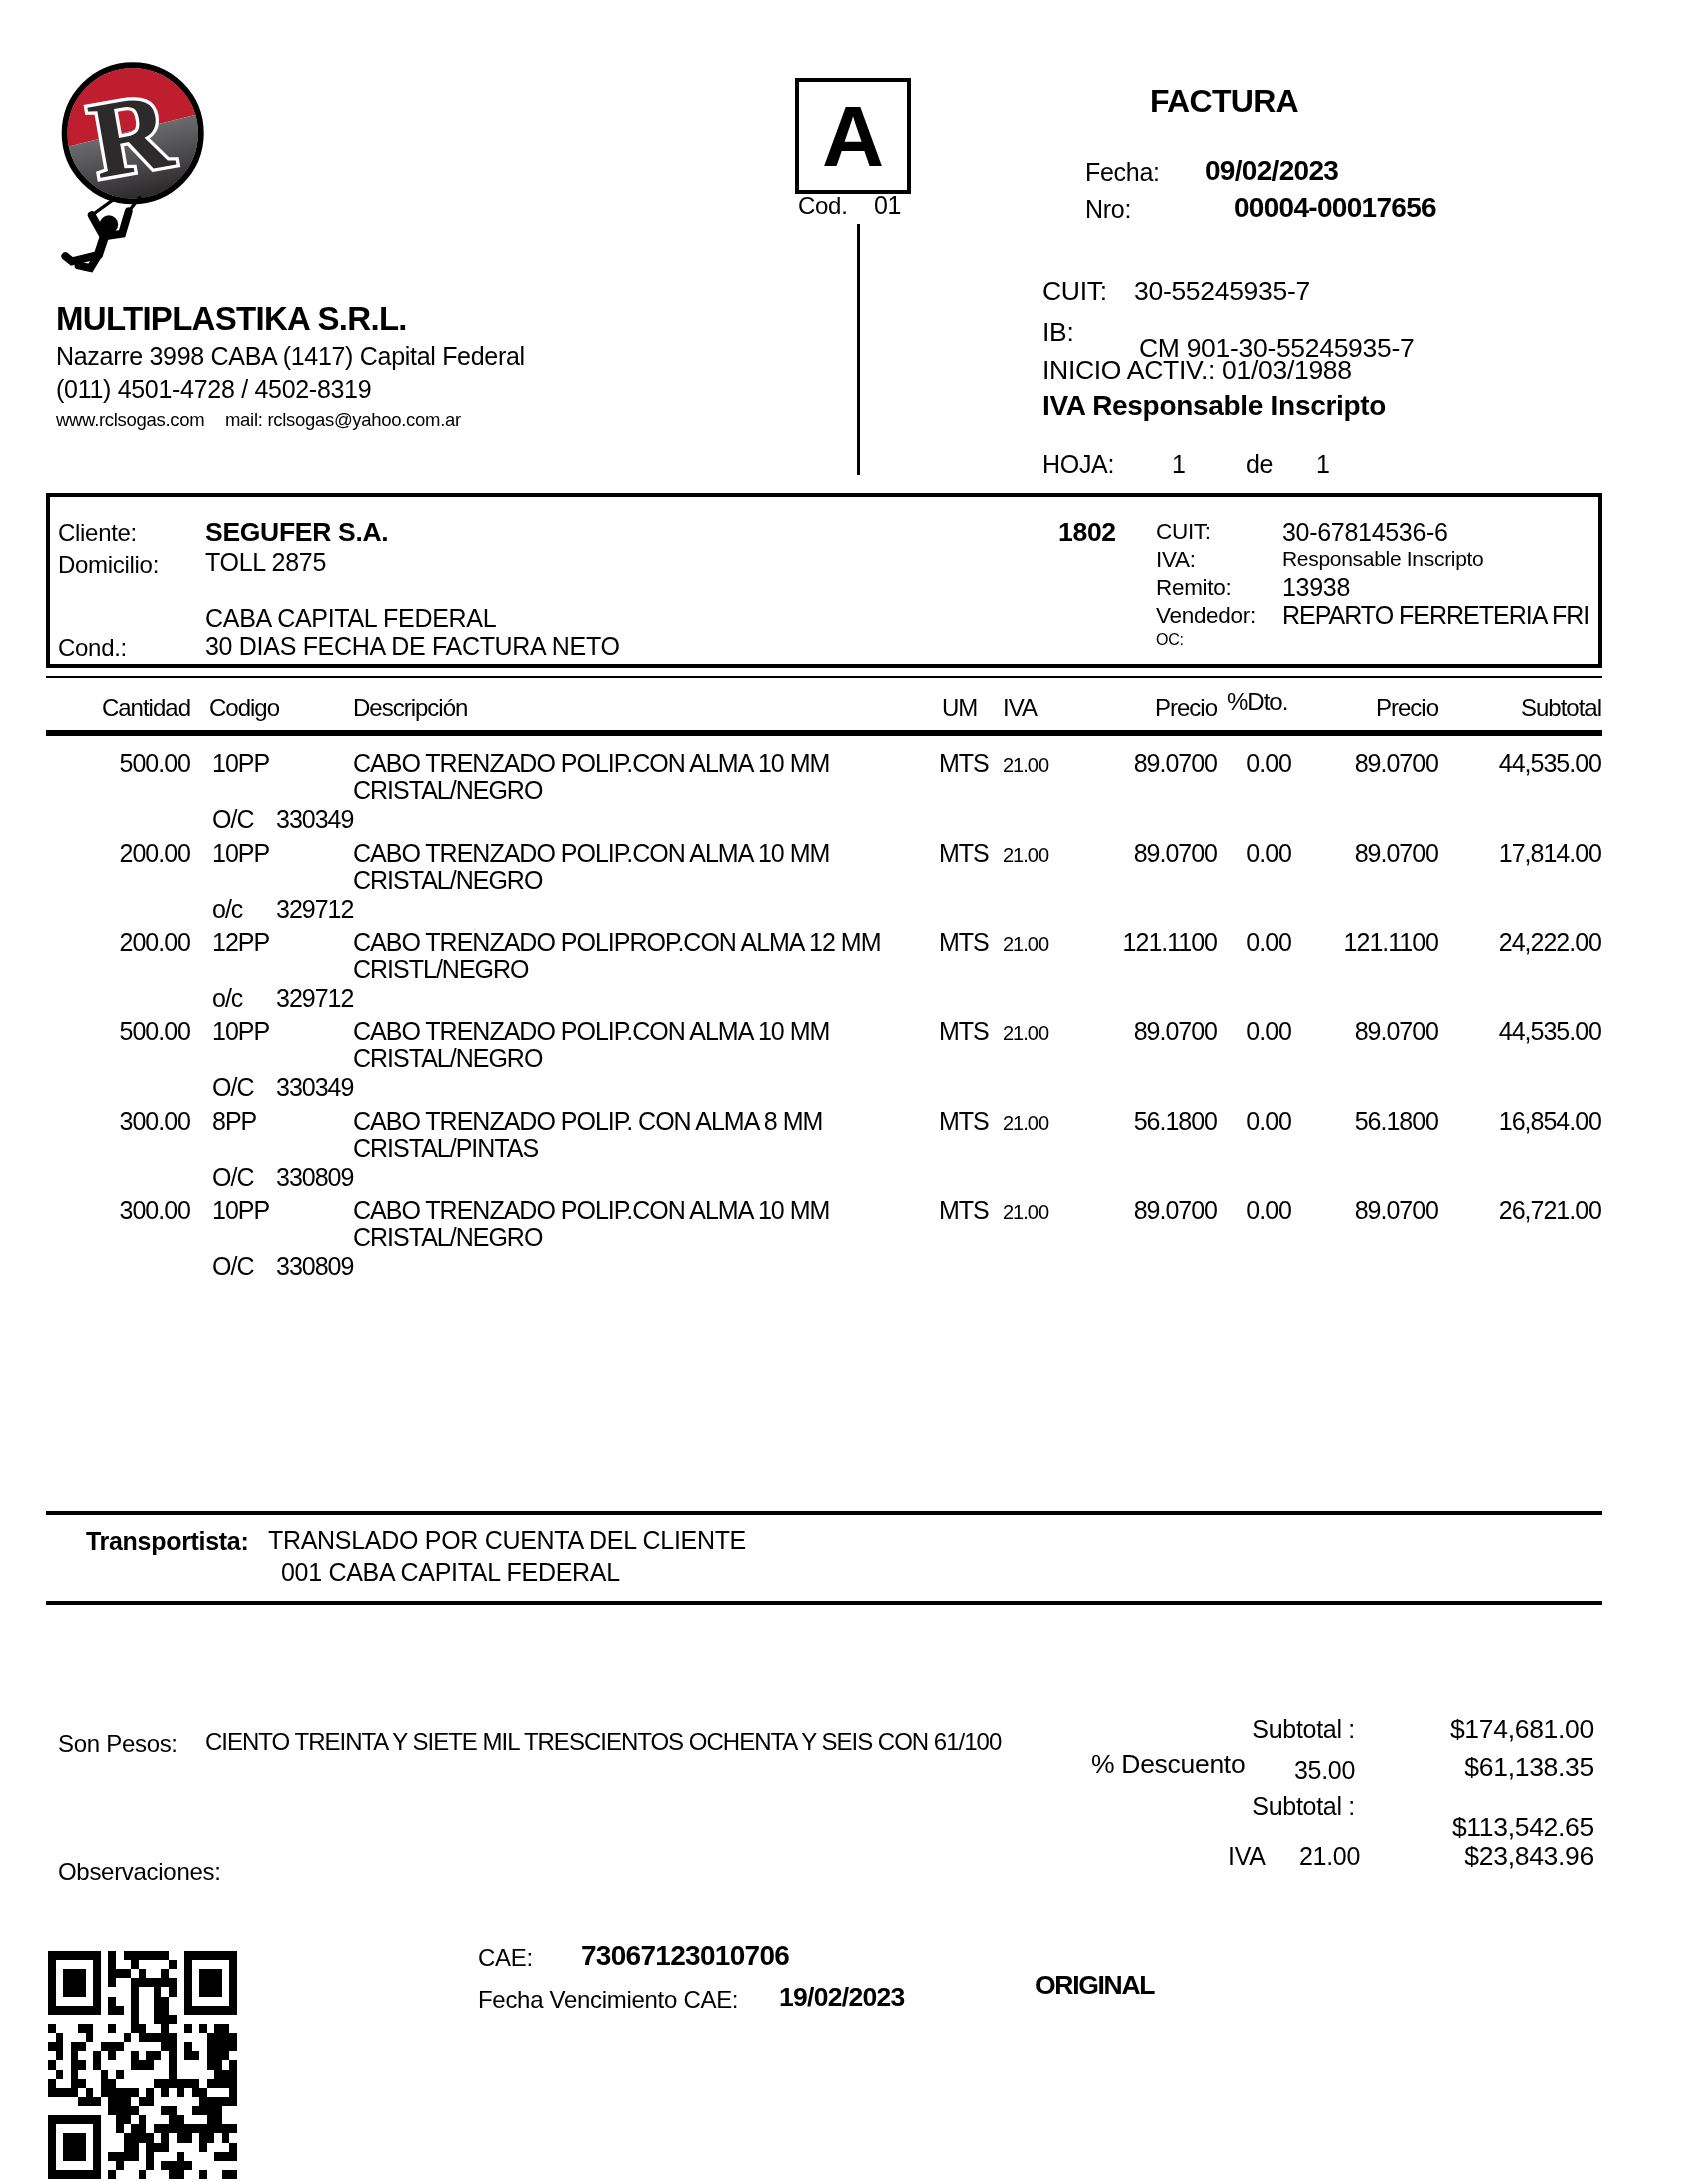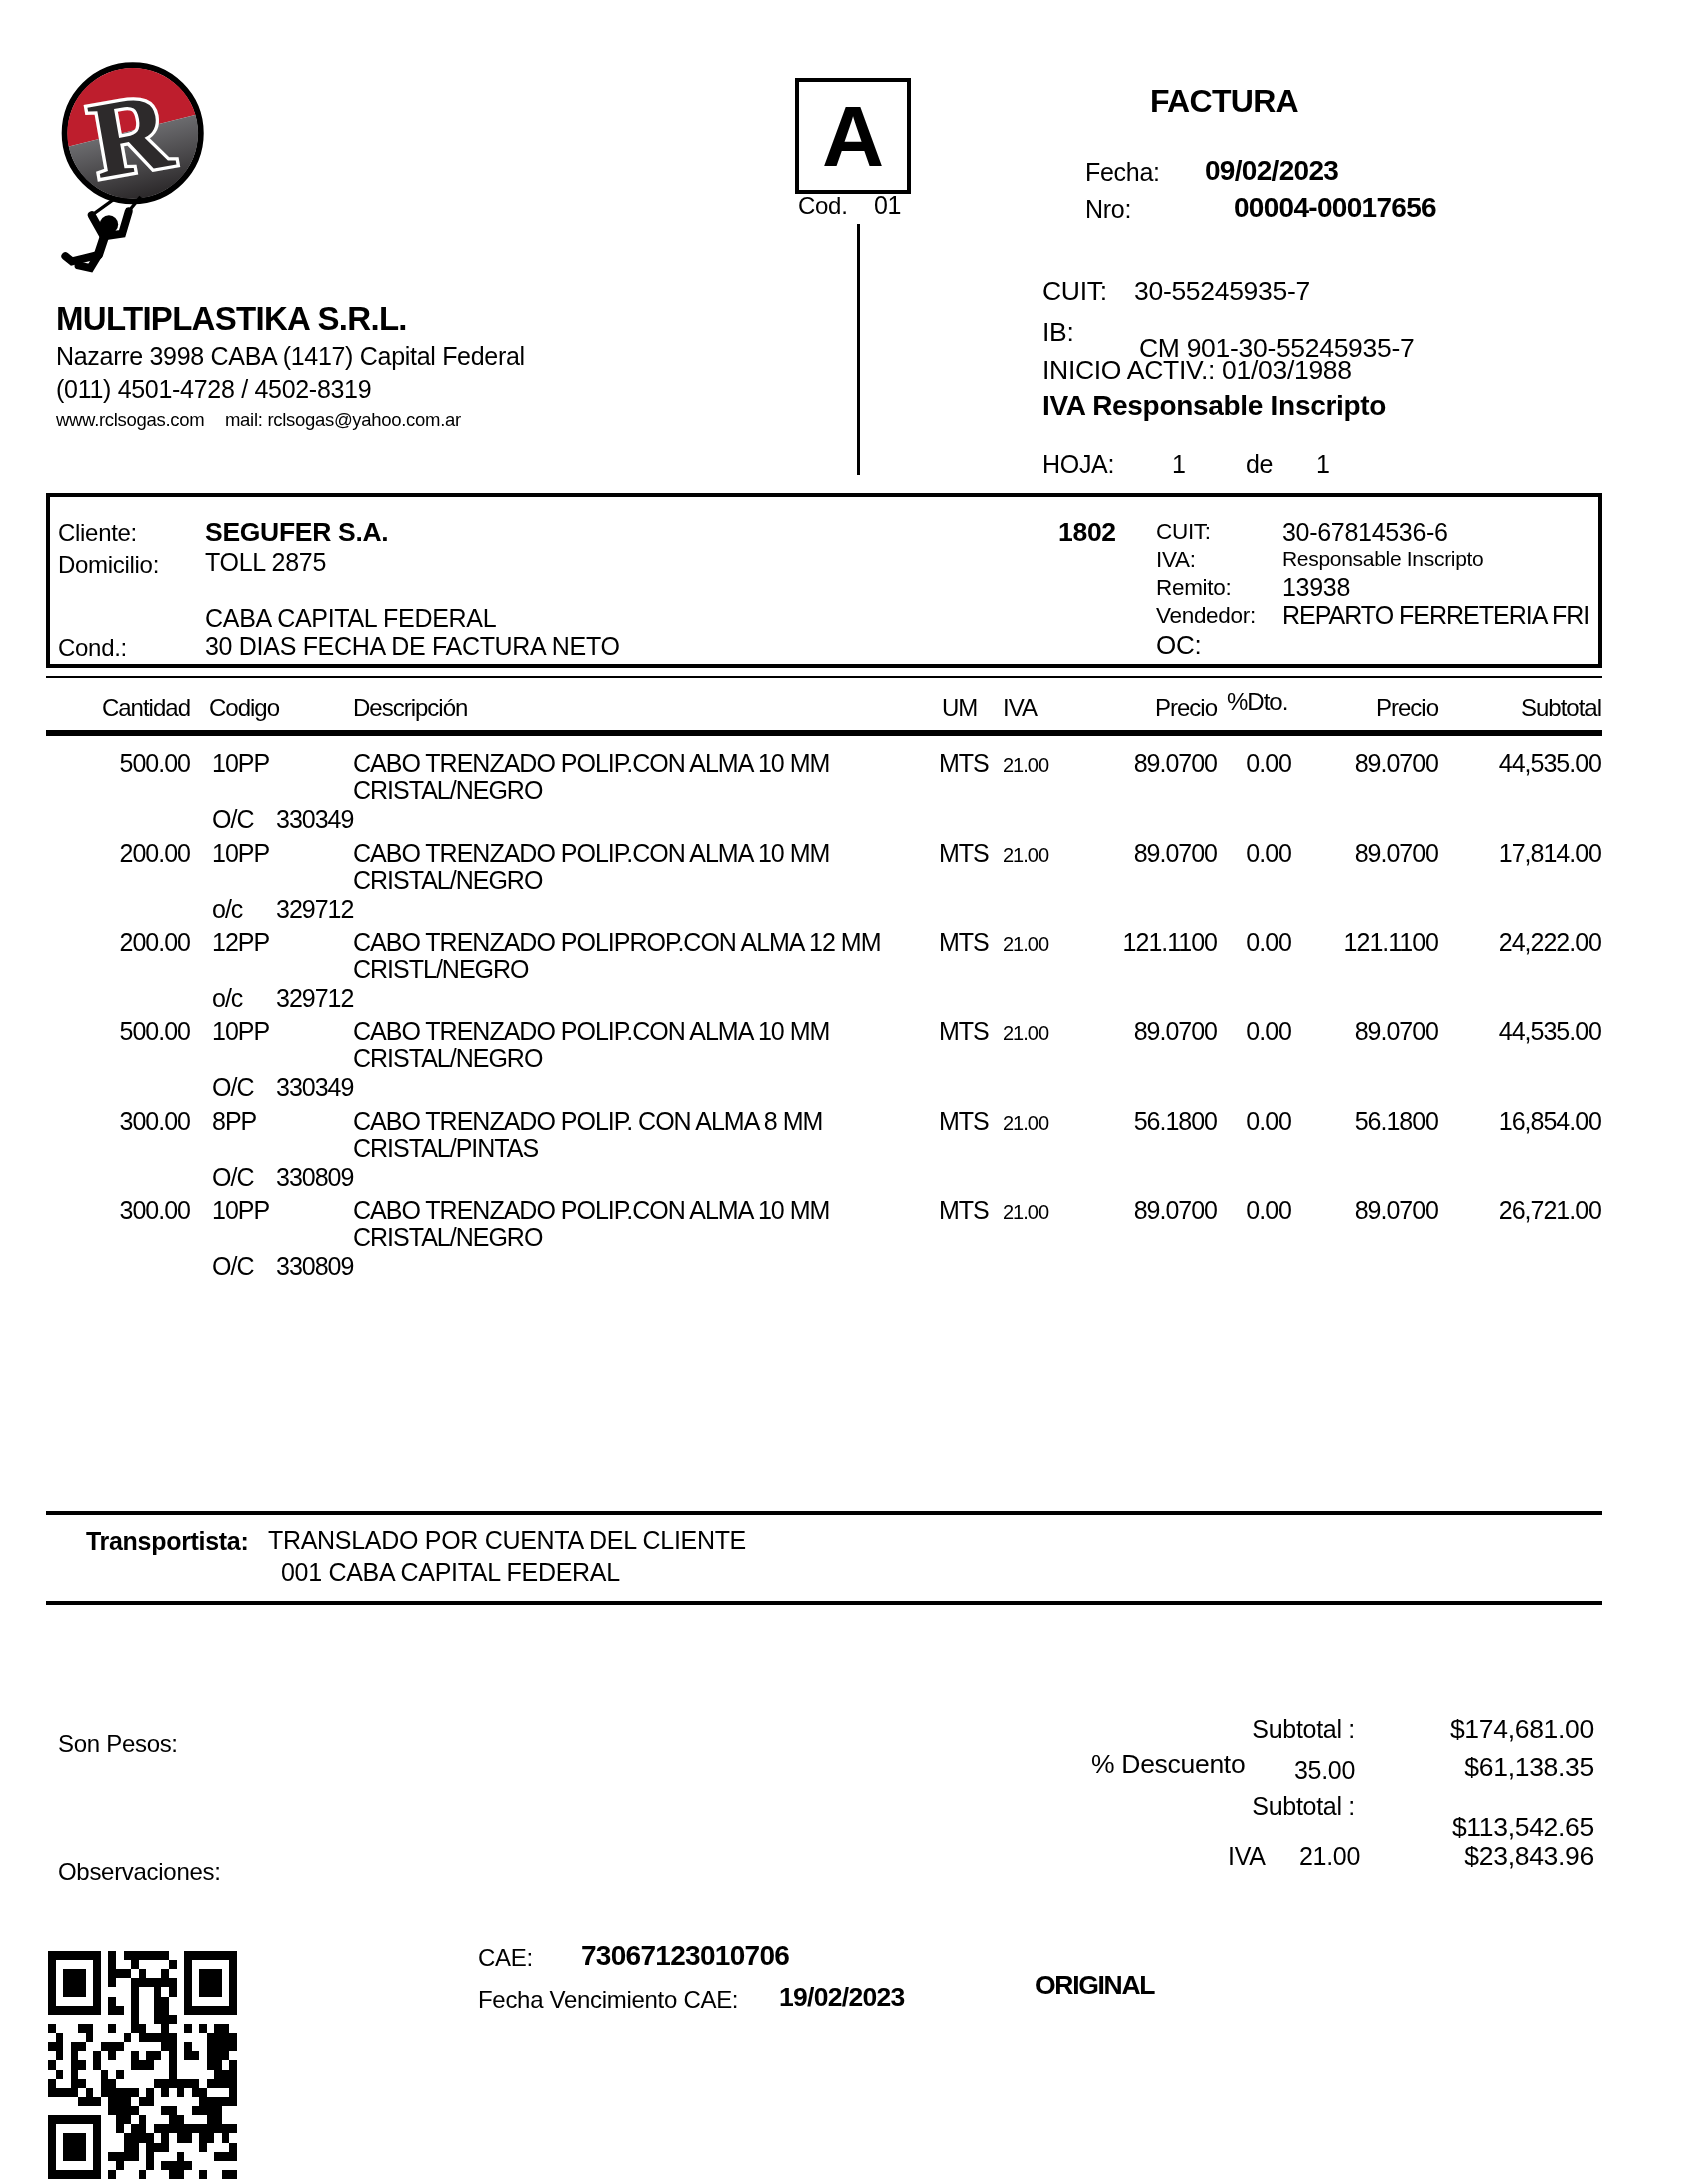--- a/index.html
+++ b/index.html
@@ -90,21 +90,21 @@
 
   <div class="abs b" style="left:1058px;top:519px;font-size:26.5px;">1802</div>
   <div class="abs" style="left:1156px;top:521px;font-size:22.5px;">CUIT:</div>
   <div class="abs" style="left:1282px;top:520px;font-size:25px;">30-67814536-6</div>
   <div class="abs" style="left:1156px;top:549px;font-size:22.5px;">IVA:</div>
   <div class="abs" style="left:1282px;top:548px;font-size:21px;">Responsable Inscripto</div>
   <div class="abs" style="left:1156px;top:577px;font-size:22.5px;">Remito:</div>
   <div class="abs" style="left:1282px;top:575px;font-size:25px;">13938</div>
   <div class="abs" style="left:1156px;top:605px;font-size:22.5px;">Vendedor:</div>
   <div class="abs cond" style="left:1282px;top:603px;font-size:25px;">REPARTO FERRETERIA FRI</div>
-  <div class="abs" style="left:1156px;top:632px;font-size:26px;">OC:</div>
+  <div class="abs" style="left:1156px;top:632px;font-size:16px;">OC:</div>
   <div class="abs" style="left:1282px;top:631px;font-size:25px;"></div>
 
   <div class="rule" style="left:46px;top:676px;width:1556px;height:2px;"></div>
   <div class="rule" style="left:46px;top:730px;width:1556px;height:6px;"></div>
 
   <div class="abs hdr" style="top:696px;right:1497px;">Cantidad</div>
   <div class="abs hdr" style="left:209px;top:696px;">Codigo</div>
   <div class="abs hdr" style="left:353px;top:696px;">Descripción</div>
   <div class="abs hdr" style="left:942px;top:696px;">UM</div>
   <div class="abs hdr" style="left:1003px;top:696px;">IVA</div>
@@ -198,20 +198,21 @@
     <span style="top:56px;left:276px">330809</span>
   </div>
 
   <div class="rule" style="left:46px;top:1511px;width:1556px;height:4px;"></div>
   <div class="abs b" style="left:86px;top:1529px;font-size:25px;">Transportista:</div>
   <div class="abs" style="left:268px;top:1528px;font-size:25px;">TRANSLADO POR CUENTA DEL CLIENTE</div>
   <div class="abs" style="left:281px;top:1560px;font-size:25px;">001 CABA CAPITAL FEDERAL</div>
   <div class="rule" style="left:46px;top:1601px;width:1556px;height:4px;"></div>
 
   <div class="abs" style="left:58px;top:1732px;font-size:24px;">Son Pesos:</div>
+  <div class="abs cond" style="left:205px;top:1730px;font-size:24px;">CIENTO TREINTA Y SIETE MIL TRESCIENTOS OCHENTA Y SEIS CON 61/100</div>
 
   <div class="abs" style="top:1717px;right:332px;font-size:25px;">Subtotal :</div>
   <div class="abs" style="top:1716px;right:93px;font-size:26.5px;">$174,681.00</div>
   <div class="abs" style="left:1091px;top:1751px;font-size:26.5px;">% Descuento</div>
   <div class="abs" style="top:1758px;right:332px;font-size:25px;">35.00</div>
   <div class="abs" style="top:1754px;right:93px;font-size:26.5px;">$61,138.35</div>
   <div class="abs" style="top:1794px;right:332px;font-size:25px;">Subtotal :</div>
   <div class="abs" style="top:1814px;right:93px;font-size:26.5px;">$113,542.65</div>
   <div class="abs" style="left:1228px;top:1844px;font-size:25px;">IVA</div>
   <div class="abs" style="top:1844px;right:327px;font-size:25px;">21.00</div>

